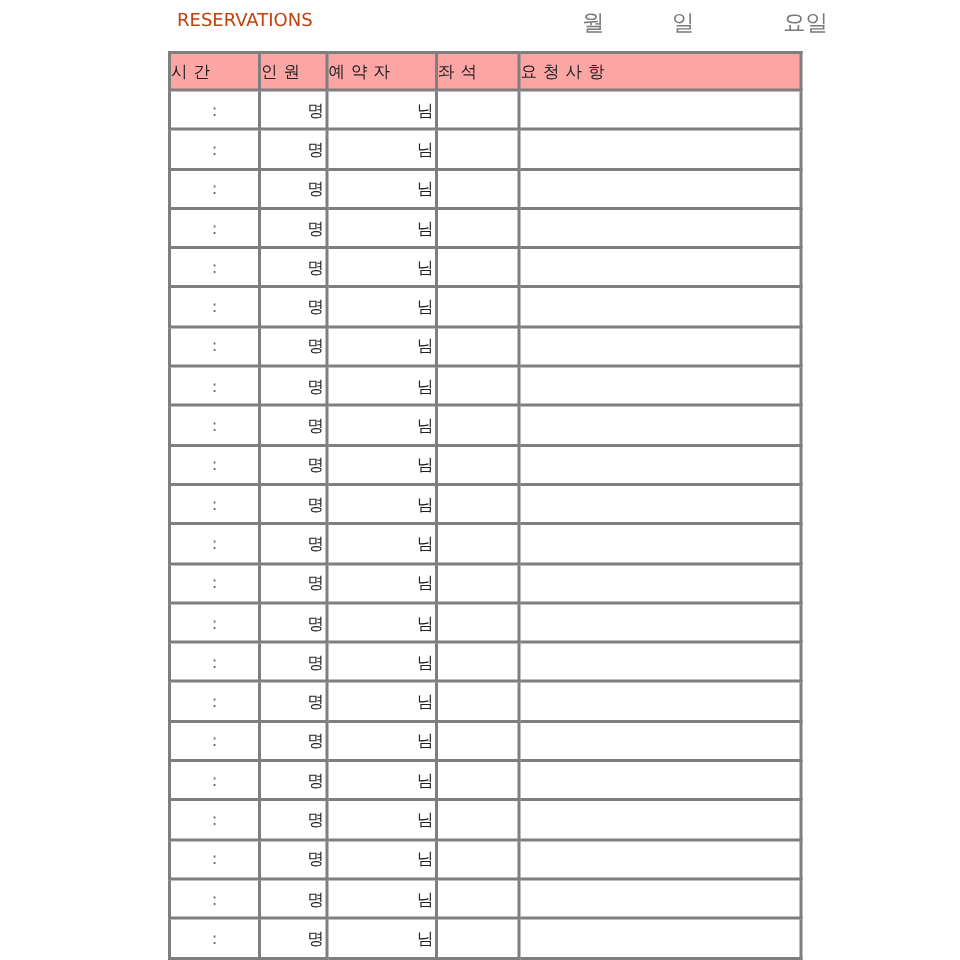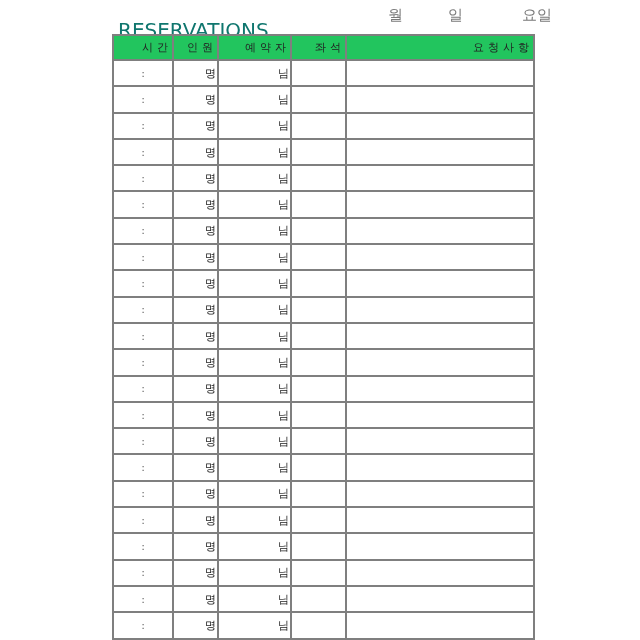--- a/index.html
+++ b/index.html
@@ -1,24 +1,24 @@
 <!DOCTYPE html>
 <html><head>
 <meta charset="utf-8">
 <style>
   html, body { margin:0; padding:0; background:#ffffff; }
   body { width:640px; height:640px; position:relative; overflow:hidden; font-family:"DejaVu Sans", sans-serif; }
-  .title { position:absolute; left:118px; top:18px; font-size:20px; color:#0f766e; letter-spacing:0px; font-family:"DejaVu Sans", sans-serif; }
+  .title { position:absolute; left:118px; top:6px; font-size:12px; color:#c2410c; letter-spacing:0px; font-family:"DejaVu Sans", sans-serif; }
   .date { position:absolute; top:6px; font-size:15px; color:#7a7a7a; }
   .date.month { left:388px; }
   .date.day { left:448px; }
   .date.weekday { left:522px; }
   table { position:absolute; left:112px; top:34px; border-collapse:collapse; table-layout:fixed; width:421px; }
   th, td { border:2px solid #7f7f7f; padding:0; font-size:11px; color:#222; }
-  th { height:23px; background:#22c55e; font-weight:normal; letter-spacing:4px; text-align:right; }
+  th { height:23px; background:#fca5a5; font-weight:normal; letter-spacing:4px; text-align:left; }
   td { height:24.3px; }
   td.time { text-align:center; color:#666; }
   td.ppl { text-align:right; padding-right:1px; }
   td.name { text-align:right; padding-right:1px; }
   col.c1 { width:60px; } col.c2 { width:45px; } col.c3 { width:73px; } col.c4 { width:55px; } col.c5 { width:188px; }
 </style>
 </head>
 <body>
 
 <div class="title">RESERVATIONS</div>

